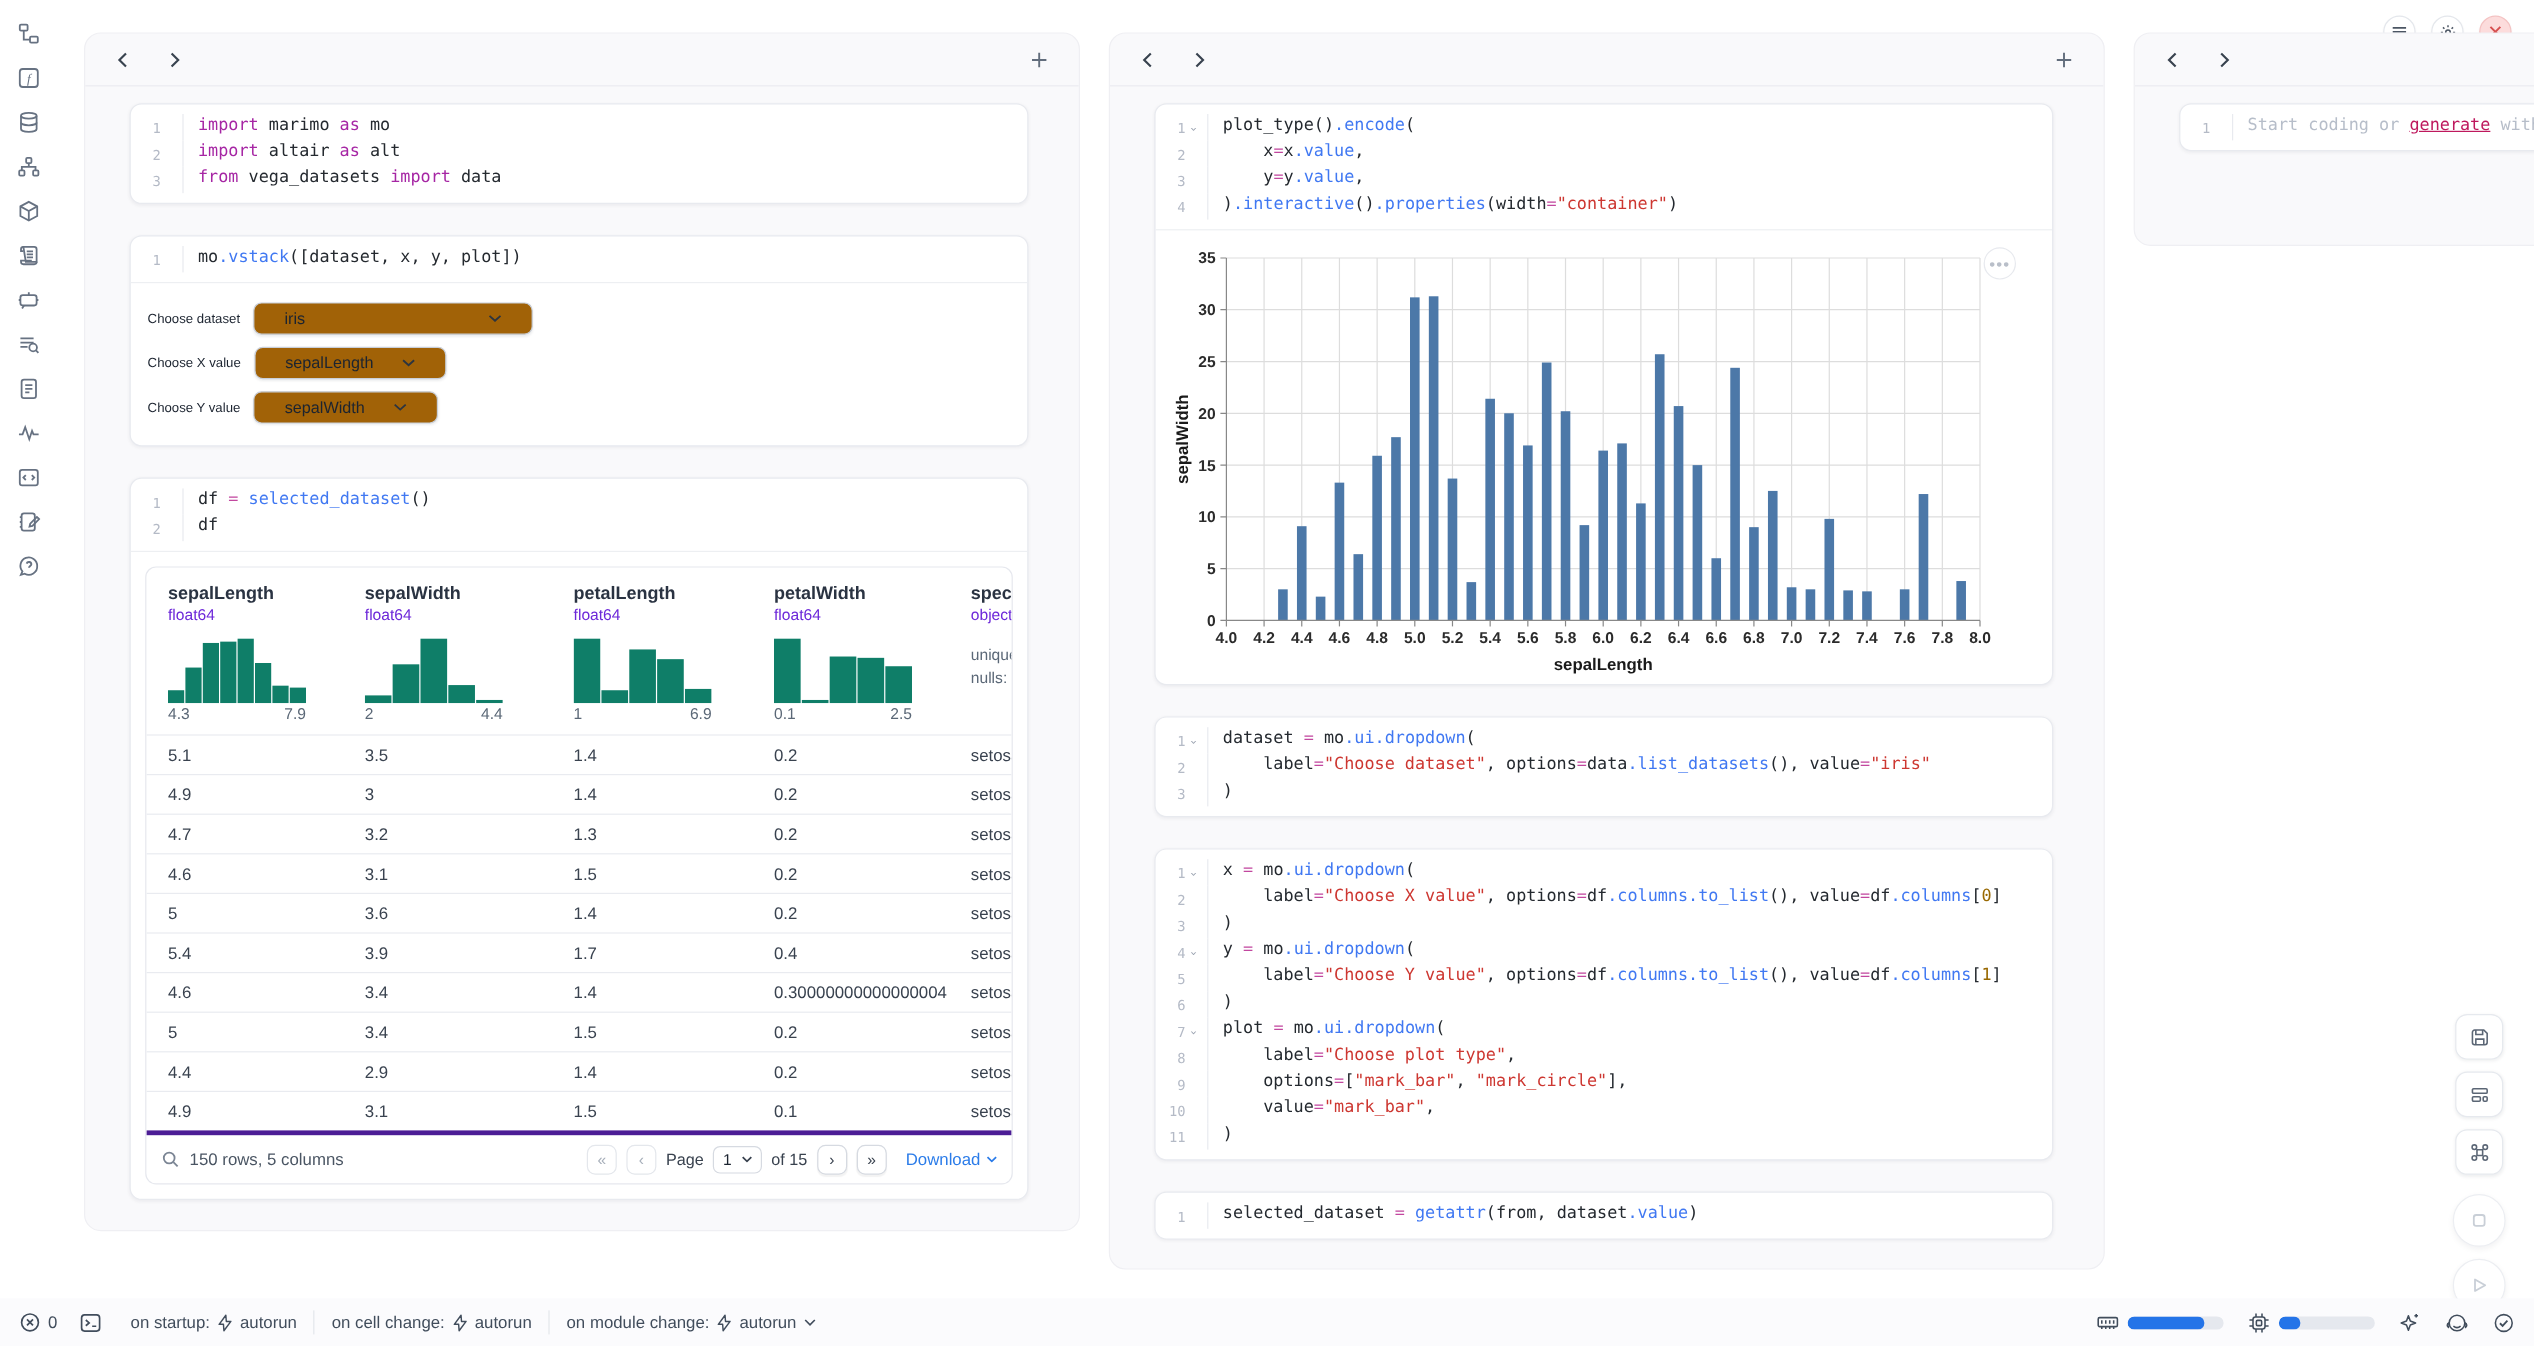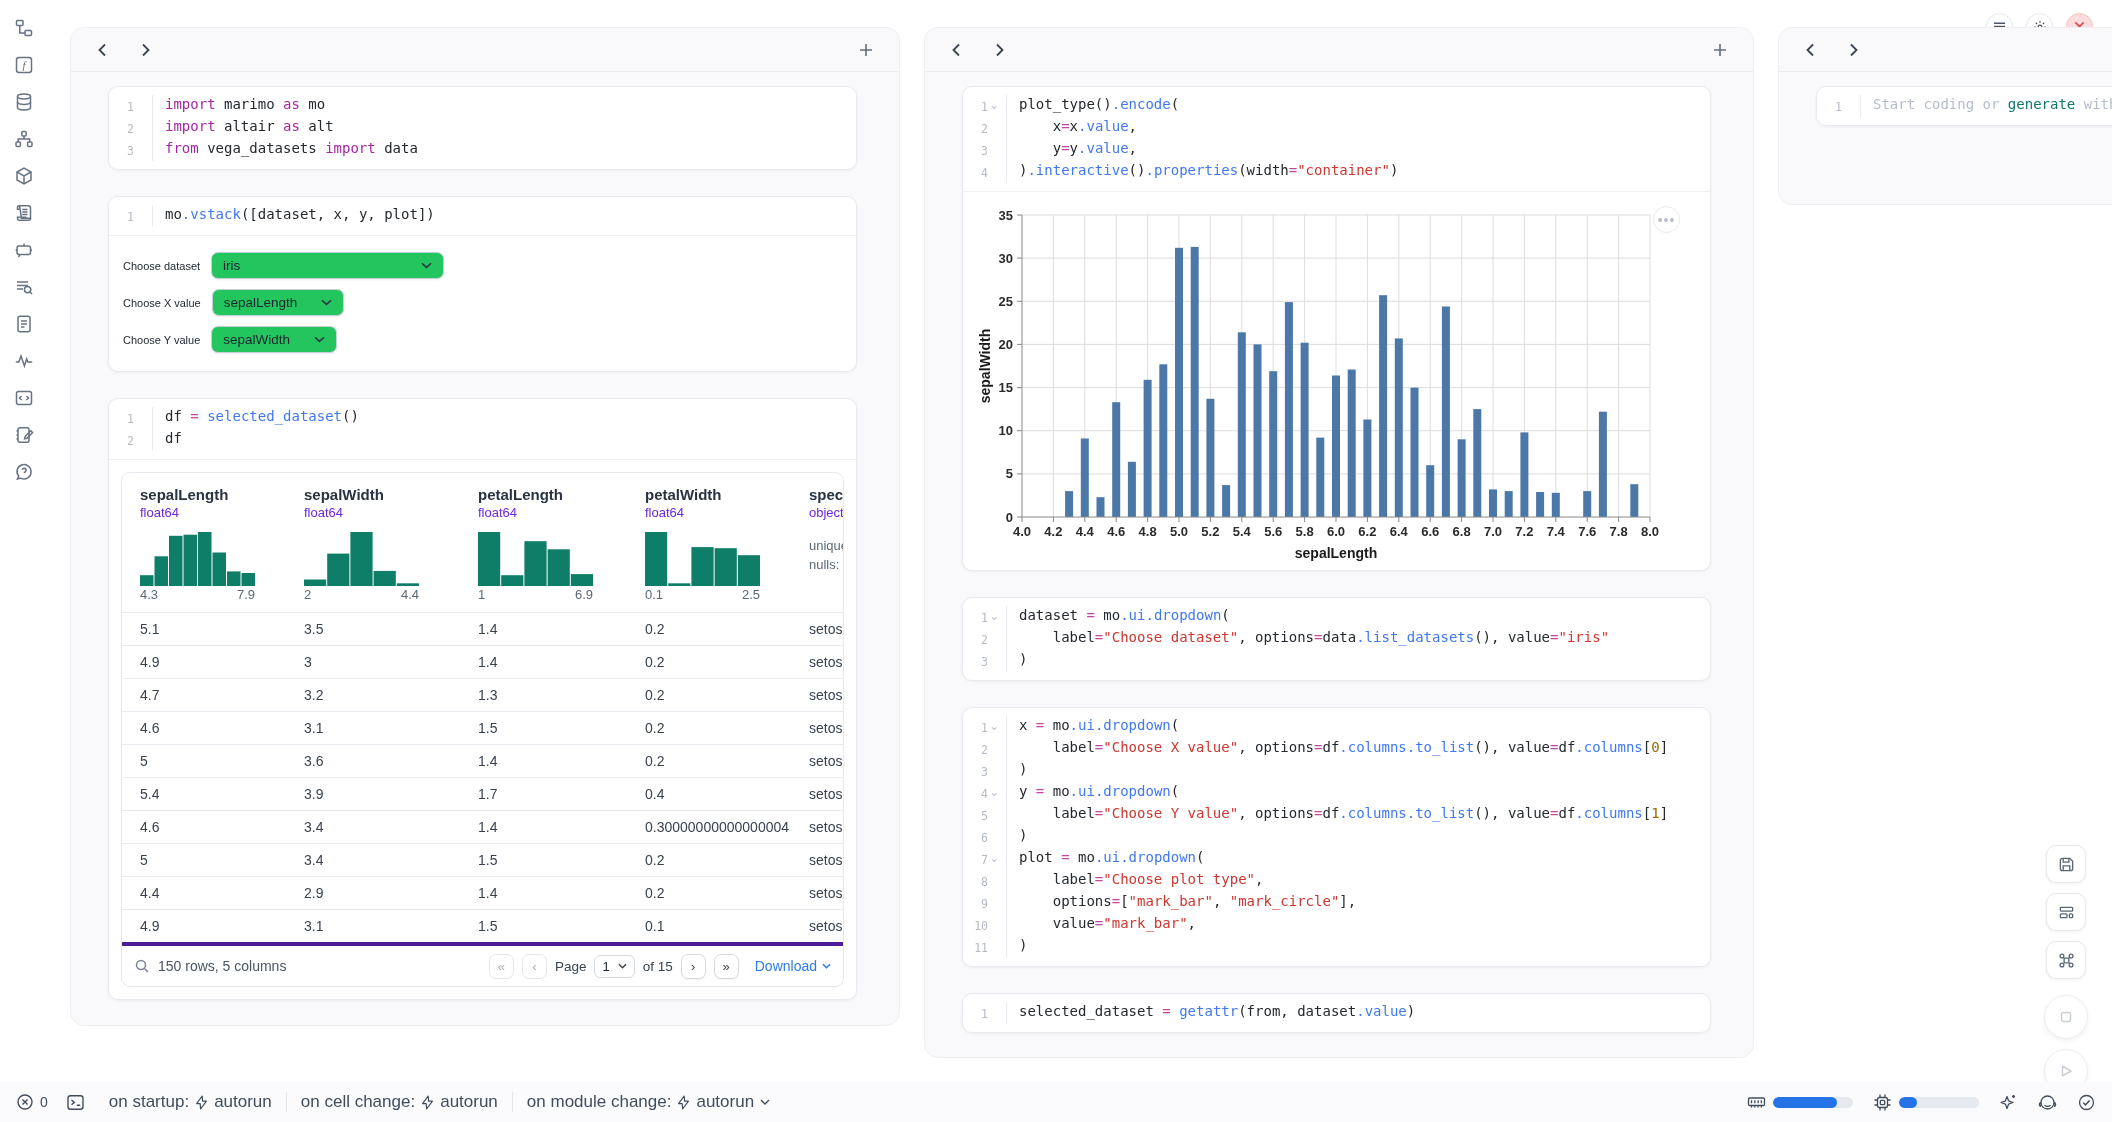--- a/index.html
+++ b/index.html
@@ -28,27 +28,27 @@
 .gutter .fold{width:13px;text-align:center;color:#9aa2b0;font-size:10px}
 .gutter .fold i{display:inline-block;transform:rotate(90deg);font-style:normal}
 .code-text{border-left:1px solid #e8eaef;margin-left:5px;padding-left:12px;white-space:pre;color:#24292f;flex:1}
 .tok-kw{color:#a626a4}
 .tok-op{color:#c2479f}
 .tok-fn{color:#4078f2}
 .tok-str{color:#cd3731}
 .tok-num{color:#986801}
 .tok-pl{color:#24292f}
 .tok-ph{color:#b6bdc9}
-.tok-phu{color:#0f766e;}
+.tok-phu{color:#be185d;text-decoration:underline}
 .cell-output{border-top:1px solid #edeff2}
 
 .dd-rows{padding:16px 14px 8px}
 .dd-row{display:flex;align-items:center;margin-bottom:10px}
 .dd-label{font-size:11px;color:#1c2430;margin-right:11px}
-.select{display:inline-flex;align-items:center;background:#22c55e;border:1px solid #c9cfd9;border-radius:7px;box-shadow:0 1px 2px rgba(16,24,40,.08);padding:5px 11px;font-size:13.5px;color:#1c2430;gap:24px;cursor:pointer}
+.select{display:inline-flex;align-items:center;background:#a16207;border:1px solid #c9cfd9;border-radius:7px;box-shadow:0 1px 2px rgba(16,24,40,.08);padding:5px 25px;font-size:13.5px;color:#1c2430;gap:24px;cursor:pointer}
 .select.wide{width:233px;justify-content:space-between}
 
 .df-box{margin:12px;border:1px solid #e6e8ee;border-radius:9px;overflow:hidden}
 .df-grid{display:grid;grid-template-columns:164px 174px 167px 164px 1fr}
 .df-col{padding:13px 0 0 18px;overflow:hidden;white-space:nowrap}
 .df-name{font-weight:bold;font-size:15px;color:#2a3342}
 .df-dtype{font-size:13px;color:#6d28d9;margin-top:2px}
 .df-hist{margin-top:12px}
 .df-range{display:flex;justify-content:space-between;width:115px;font-size:13px;color:#5b6877;margin:1px 0 10px}
 .df-meta{font-size:13px;color:#5b6877;margin-top:16px;line-height:19px}
@@ -73,21 +73,21 @@
 .float-btns{position:absolute;right:24px;top:845px;display:flex;flex-direction:column;align-items:center;gap:10px}
 .fb{width:40px;height:38px;background:#fff;border:1px solid #e6e9ee;border-radius:10px;box-shadow:0 1px 3px rgba(15,23,42,.07);display:flex;align-items:center;justify-content:center;color:#5b6675;cursor:pointer}
 .fb-circle{width:44px;height:44px;border-radius:50%;background:#fff;color:#c9cfd7;border:1px solid #eceef2;box-shadow:0 2px 5px rgba(15,23,42,.06);display:flex;align-items:center;justify-content:center;cursor:pointer}
 .fb-circle.first{margin-top:6px}
 
 .statusbar{position:absolute;left:0;bottom:0;width:2112px;height:40px;background:#fbfbfd;display:flex;align-items:center;padding:0 16px;color:#414d5c}
 .err-group{display:flex;align-items:center;gap:6px;font-size:14px;cursor:pointer}
 .term-btn{margin-left:18px;color:#414d5c;cursor:pointer}
 .sb-sep{width:1px;height:20px;background:#e3e6eb;margin:0 14px}
 .run-items{display:flex;align-items:center;margin-left:24px}
-.run-item{display:flex;align-items:center;gap:6px;font-size:17px;cursor:pointer}
+.run-item{display:flex;align-items:center;gap:6px;font-size:14px;cursor:pointer}
 .sb-right{margin-left:auto;display:flex;align-items:center;gap:20px}
 .meter-group{display:flex;align-items:center;gap:7px}
 .meter{width:80px;height:11px;border-radius:6px;background:#e5e8ee;overflow:hidden}
 .meter i{display:block;height:100%;background:#2474e8;border-radius:6px}
 .sb-ic{width:19px;height:19px;color:#414d5c;cursor:pointer}
 </style>
 </head>
 <body>
 
 <div class="sidebar">

